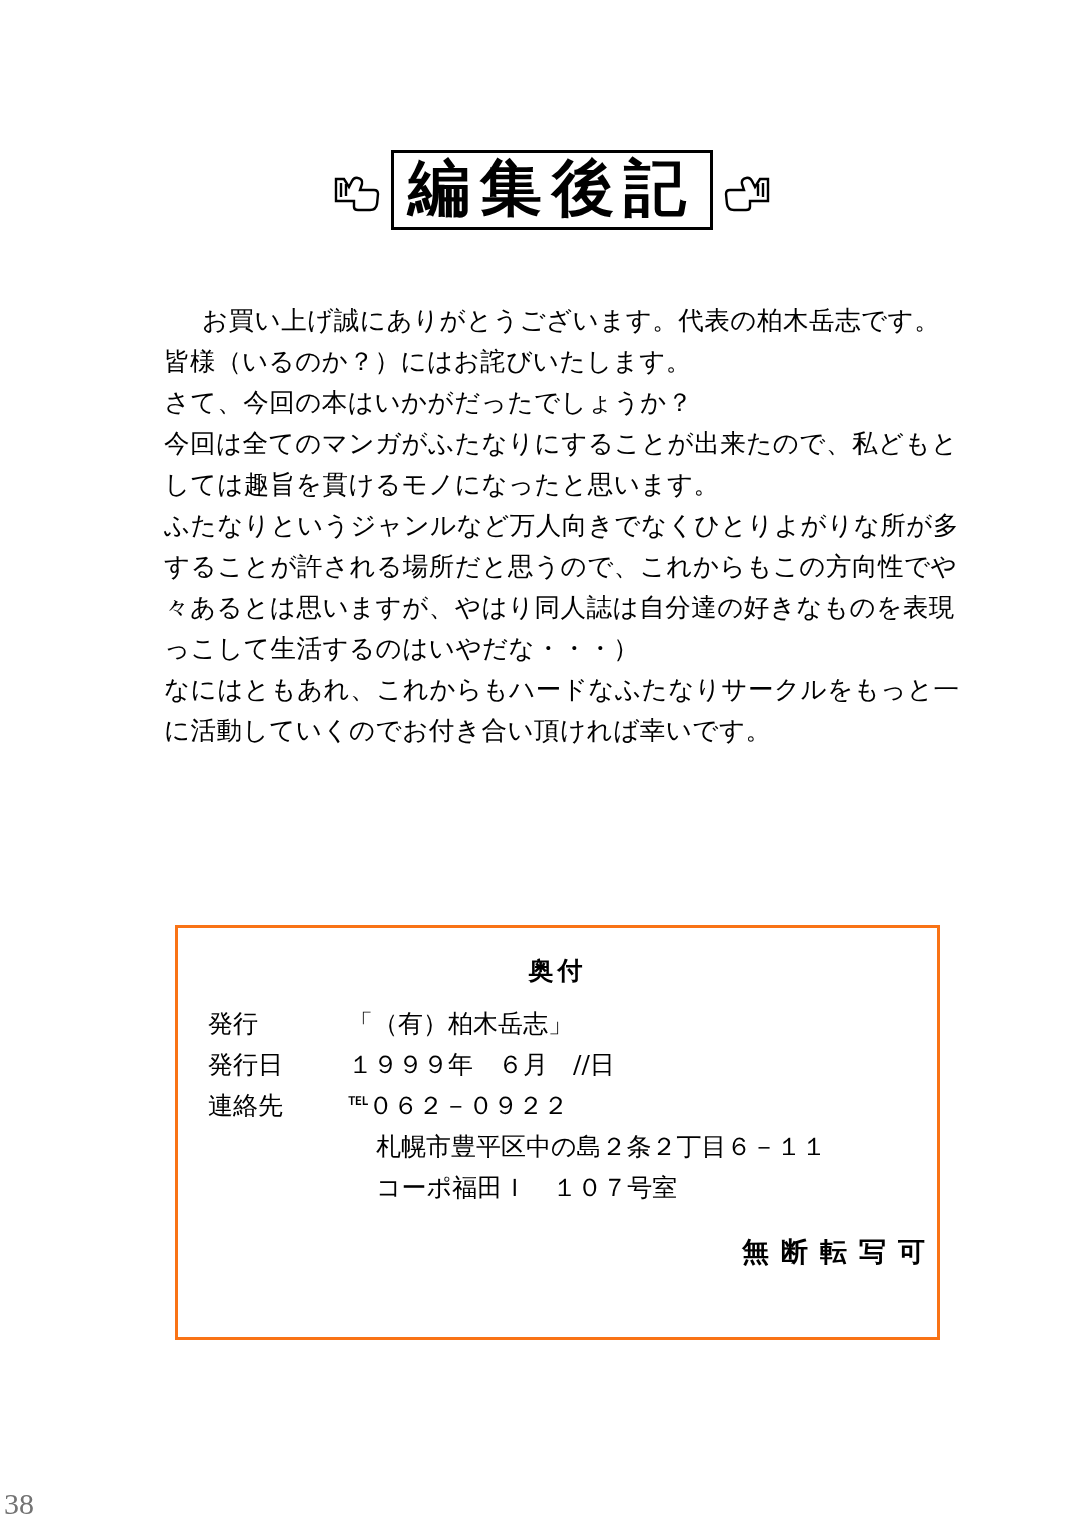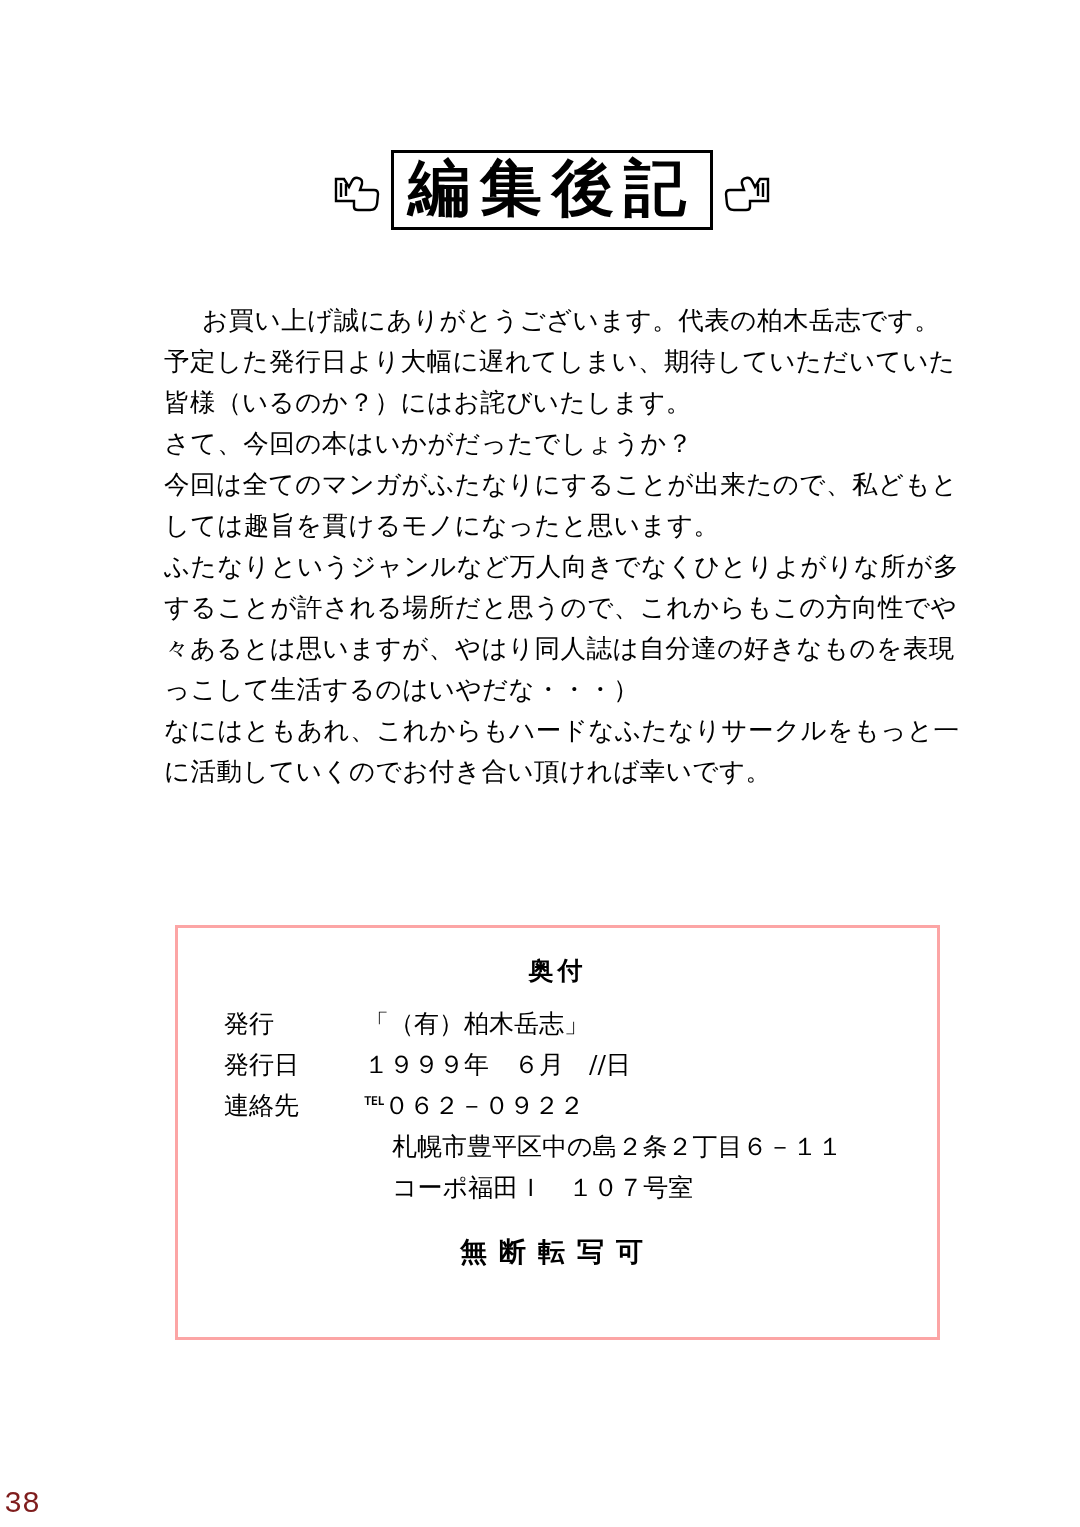--- a/index.html
+++ b/index.html
@@ -68,70 +68,70 @@
     text-indent: 38px;
   }
 
   
   .colophon {
     position: absolute;
     top: 925px;
     left: 175px;
     width: 765px;
     height: 415px;
-    border: 3px solid #fca5a5;
+    border: 3px solid #f97316;
     box-sizing: border-box;
     background: #fff;
   }
   .colophon-title {
     text-align: center;
     font-size: 25px;
     font-weight: bold;
     margin-top: 26px;
     letter-spacing: 4px;
     font-family: "DejaVu Serif", "Liberation Serif", serif;
   }
   .colophon-rows {
     margin-top: 16px;
-    padding-left: 46px;
+    padding-left: 30px;
     font-size: 25px;
     line-height: 41px;
     font-family: "DejaVu Serif", "Liberation Serif", serif;
   }
   .col-row {
     display: flex;
     white-space: nowrap;
   }
   .col-label {
     width: 140px;
     flex: 0 0 140px;
   }
   .col-value {
     flex: 1 1 auto;
   }
   .col-row.cont .col-label { visibility: hidden; }
   .col-row.cont .col-value { padding-left: 28px; }
 
   .colophon-foot {
-    text-align: center;
+    text-align: right;
     font-size: 27px;
     font-weight: bold;
     letter-spacing: 12px;
     margin-top: 26px;
     font-family: "DejaVu Serif", "Liberation Serif", serif;
   }
 
   
   .page-number {
     position: absolute;
     left: 4px;
     bottom: 6px;
     font-size: 30px;
-    font-family: Liberation Mono, monospace;
-    color: #7f1d1d;
+    font-family: Liberation Serif, serif;
+    color: #737373;
   }
 </style>
 </head>
 <body>
 
 <div class="title-row">
   <span class="hand-icon">
     <svg width="52" height="46" viewBox="0 0 52 46" xmlns="http://www.w3.org/2000/svg">
       <g fill="none" stroke="#000" stroke-width="2.4">
         <path d="M6 12 L6 34 L24 34 L24 40 Q24 43 28 43 L40 43 Q46 43 47 37 L48 27 Q48 23 44 23 L30 23 L32 17 Q33 12 28 11 Q24 10 22 14 L19 20 L14 12 Z"></path>
@@ -149,21 +149,20 @@
         <path d="M6 12 L6 34 L24 34 L24 40 Q24 43 28 43 L40 43 Q46 43 47 37 L48 27 Q48 23 44 23 L30 23 L32 17 Q33 12 28 11 Q24 10 22 14 L19 20 L14 12 Z"></path>
         <path d="M11 16 L11 30"></path>
         <path d="M16 17 L16 29"></path>
       </g>
     </svg>
   </span>
 </div>
 
 <div class="body-block">
   <div class="body-line indent">お買い上げ誠にありがとうございます。代表の柏木岳志です。</div>
-  <div class="body-line">予定した発行日より大幅に遅れてしまい、期待していただいていた</div>
   <div class="body-line">皆様（いるのか？）にはお詫びいたします。</div>
   <div class="body-line">さて、今回の本はいかがだったでしょうか？</div>
   <div class="body-line">今回は全てのマンガがふたなりにすることが出来たので、私どもと</div>
   <div class="body-line">しては趣旨を貫けるモノになったと思います。</div>
   <div class="body-line">ふたなりというジャンルなど万人向きでなくひとりよがりな所が多</div>
   <div class="body-line">することが許される場所だと思うので、これからもこの方向性でや</div>
   <div class="body-line">々あるとは思いますが、やはり同人誌は自分達の好きなものを表現</div>
   <div class="body-line">っこして生活するのはいやだな・・・）</div>
   <div class="body-line">なにはともあれ、これからもハードなふたなりサークルをもっと一</div>
   <div class="body-line">に活動していくのでお付き合い頂ければ幸いです。</div>

